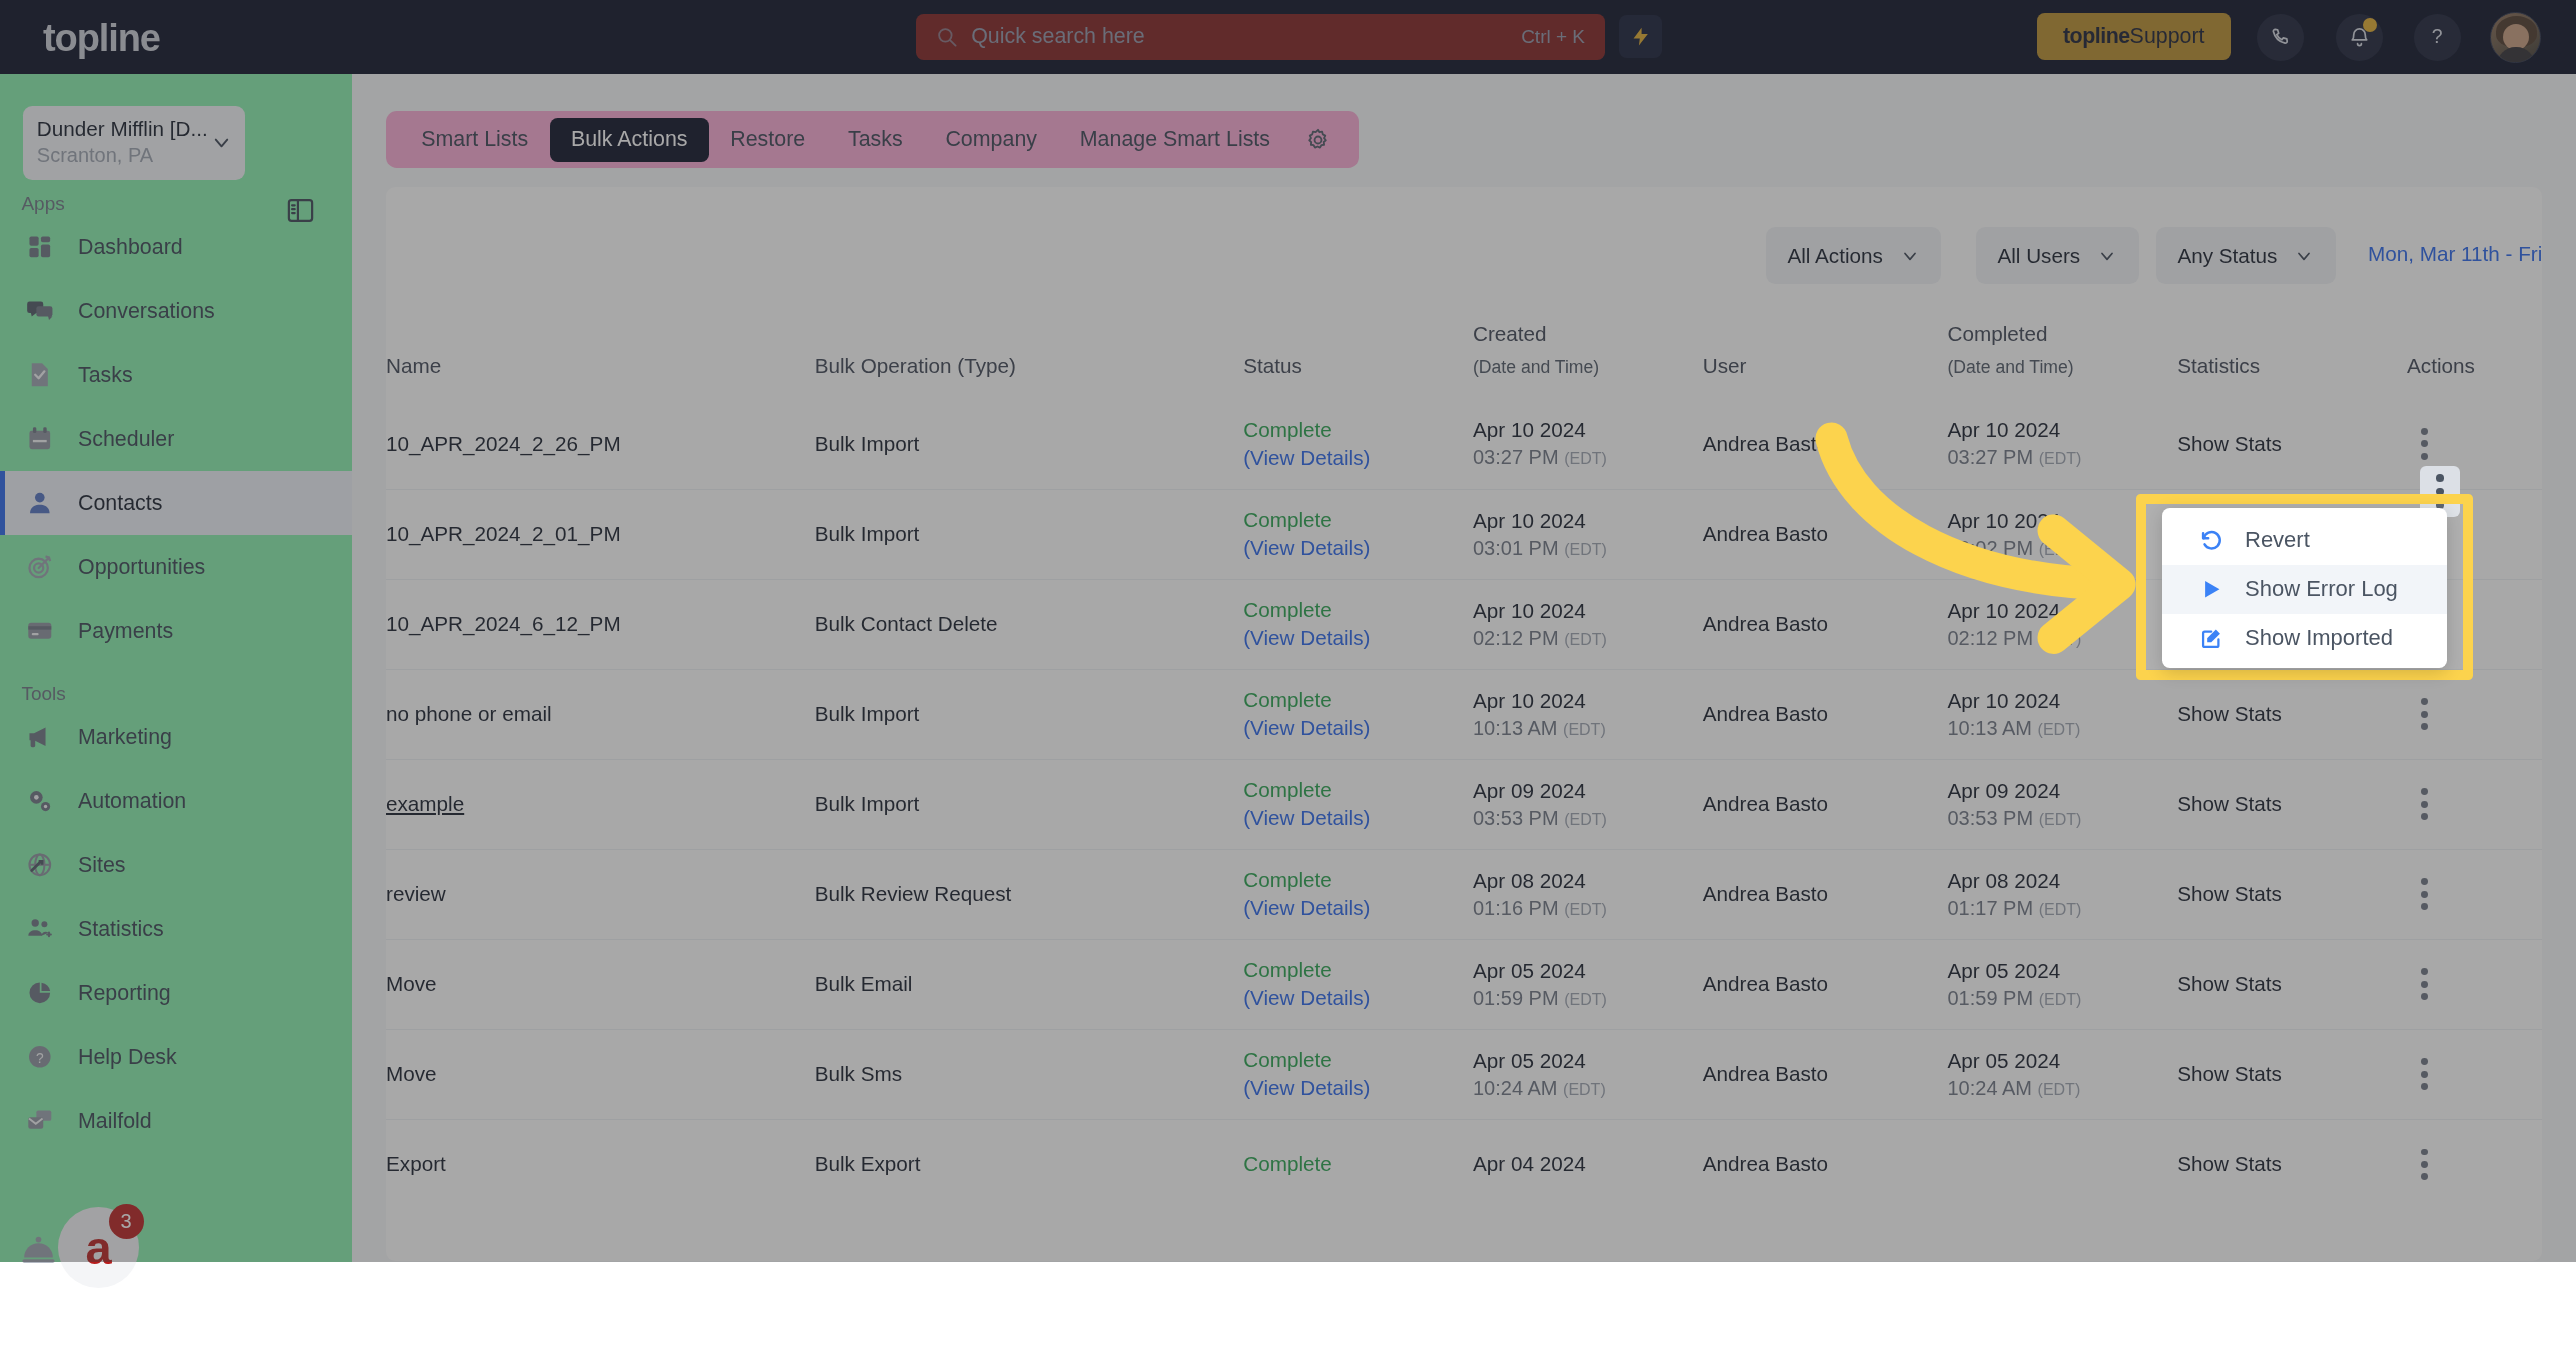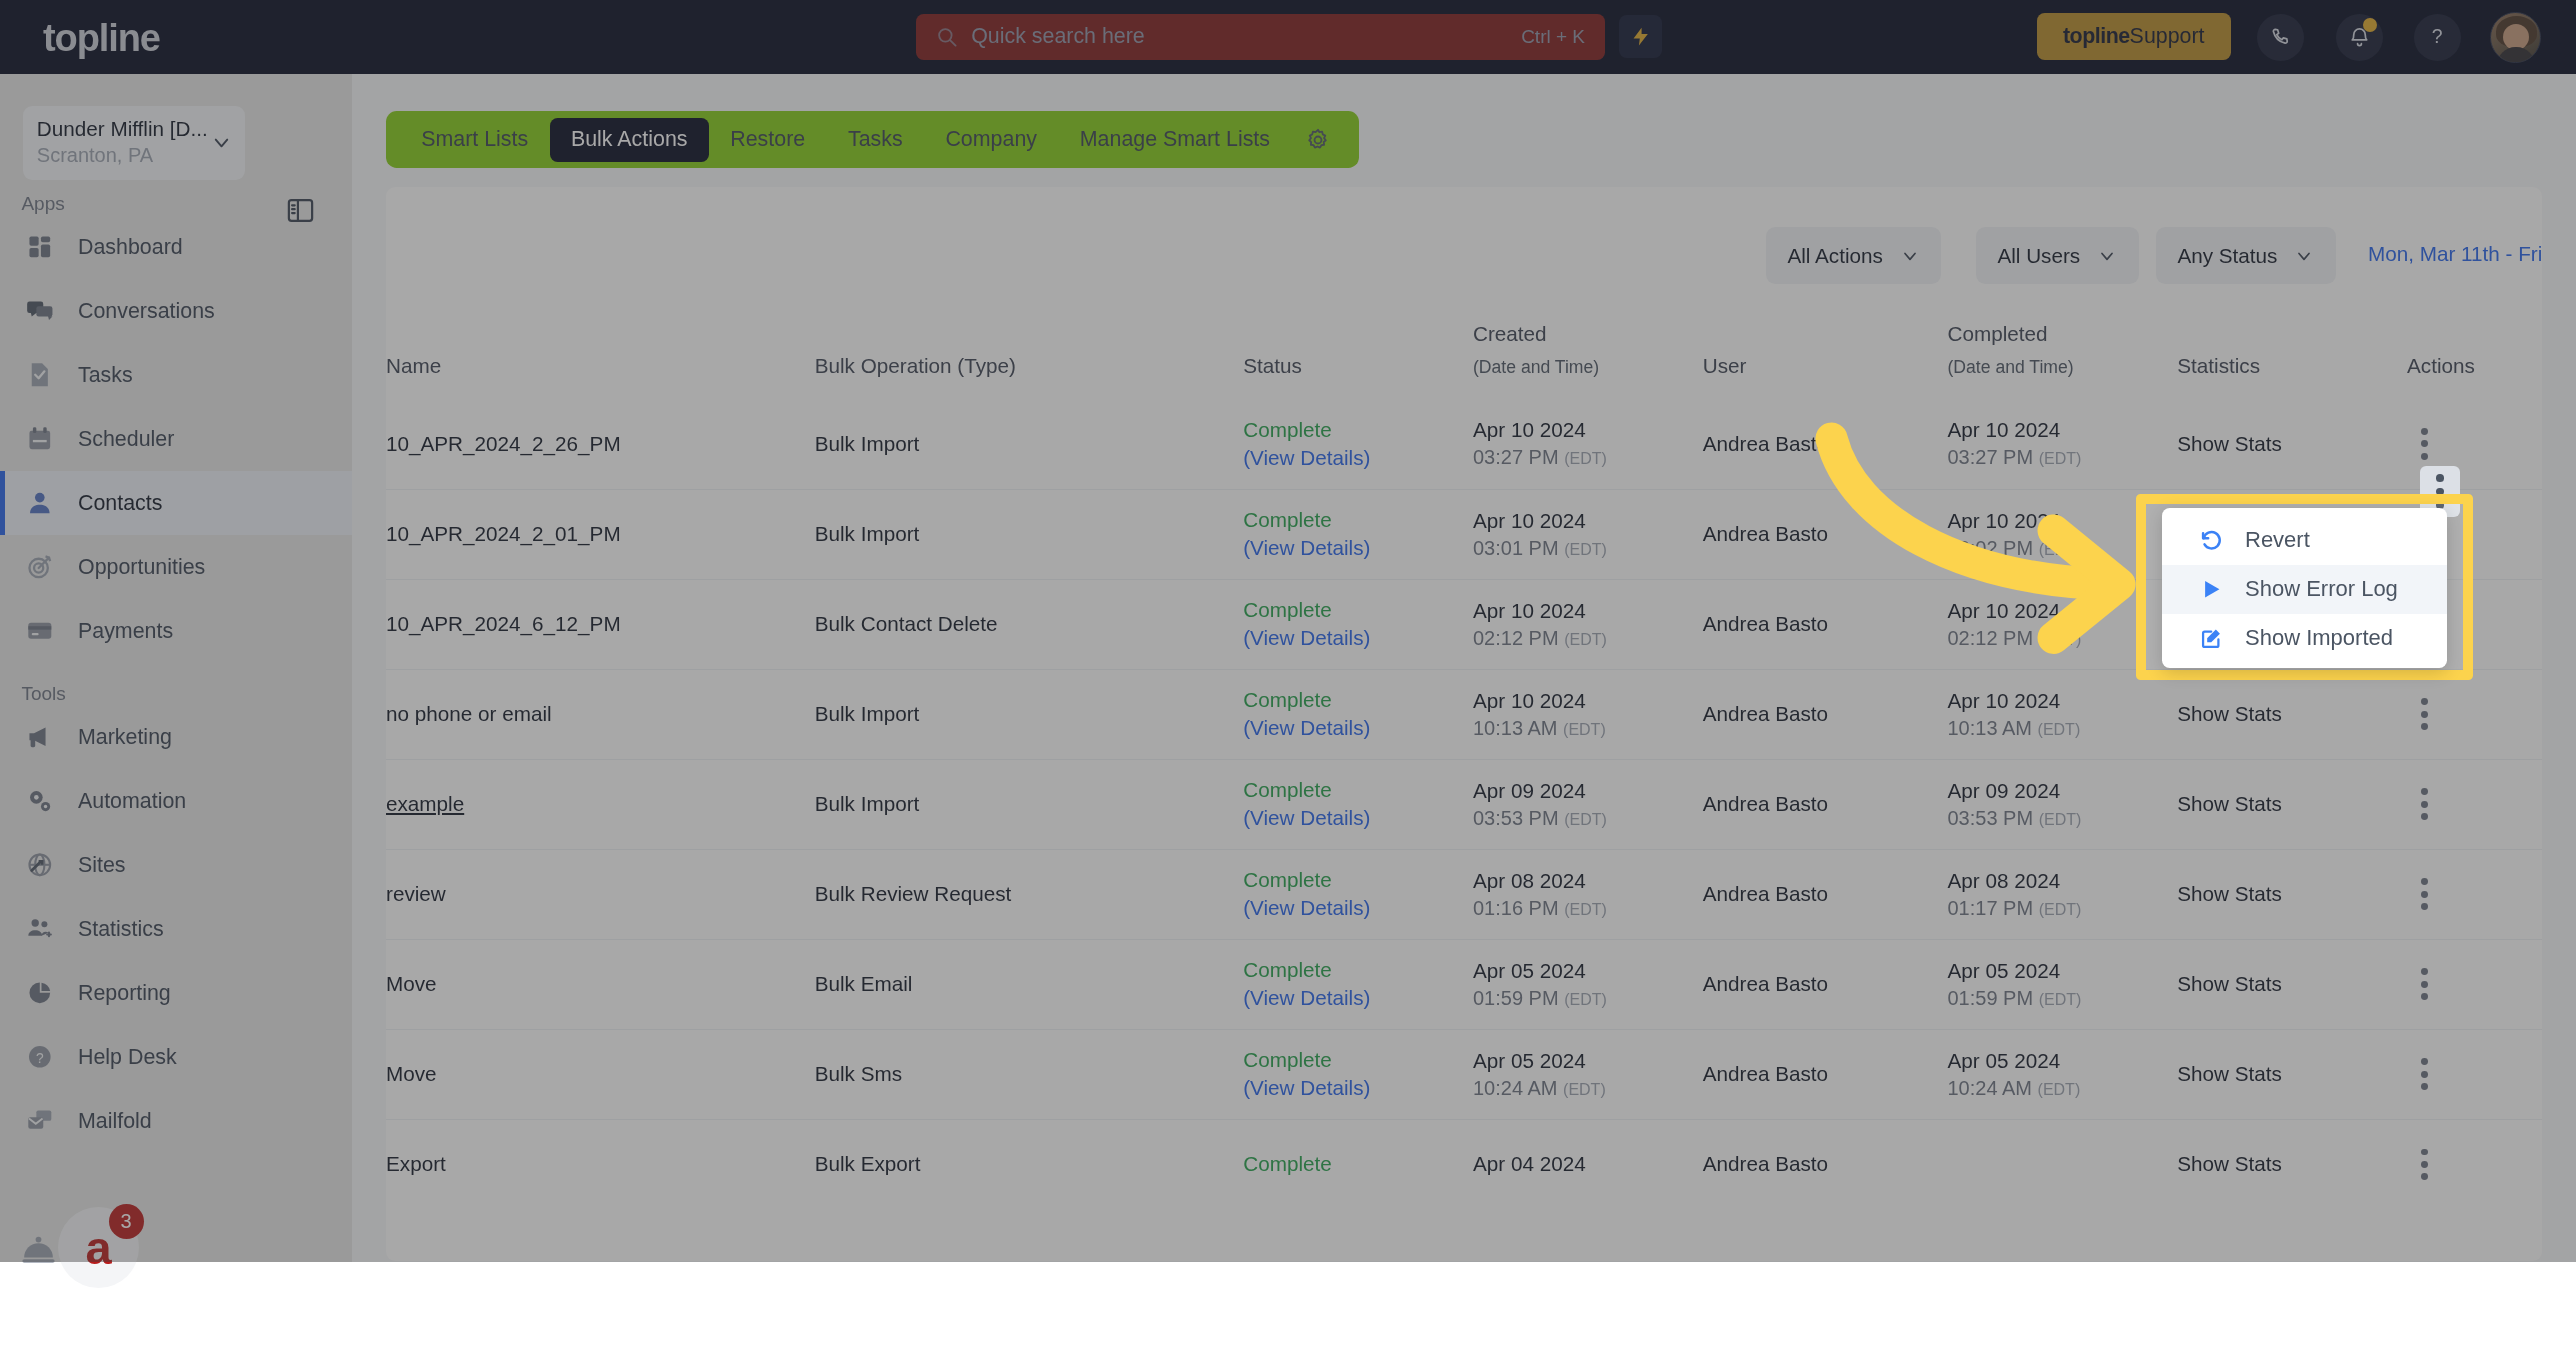--- a/index.html
+++ b/index.html
@@ -68,21 +68,21 @@
     border-radius: 50% 50% 40% 40%; background: #4a3527;
   }
   .avatar .body {
     position: absolute; left: 6.1px; top: 34px; width: 38px; height: 20px;
     border-radius: 18.4px 18.4px 0 0; background: #2c2b30;
   }
 
   
   .sidebar {
     position: absolute; left: 0; top: 74px; width: 352px; height: 1188px;
-    background: #e5e5e5; z-index: 20;
+    background: #86efac; z-index: 20;
   }
   .org-card {
     position: absolute; left: 23px; top: 32px; width: 222px; height: 74px;
     background: #F2F4F7; border-radius: 9.2px; padding: 10.7px 13.8px;
   }
   .org-name { font-size: 20.7px; color: #111827; font-weight: 400; white-space: nowrap; }
   .org-sub { font-size: 20px; color: #9aa1ae; margin-top: 3.1px; }
   .org-chev { position: absolute; right: 12.3px; top: 24.5px; }
   .panel-toggle { position: absolute; left: 285px; top: 121px; }
 
@@ -118,21 +118,21 @@
   }
   .bell-icon-sb { position: absolute; left: 17px; bottom: -7.7px; }
 
   
   .main {
     position: absolute; left: 352px; top: 74px; width: 2224px; height: 1188px;
     background: #F6F7F9;
   }
   .tabbar {
     position: absolute; left: 34px; top: 37px; height: 57px;
-    background: #84cc16; border-radius: 10.7px;
+    background: #f9a8d4; border-radius: 10.7px;
     display: flex; align-items: center; padding: 0 13.8px;
   }
   .tab {
     padding: 0 21.4px; height: 44px; display: flex; align-items: center;
     font-size: 21.4px; color: #374151; border-radius: 7.7px; white-space: nowrap;
   }
   .tab.active { background: #060B21; color: #ffffff; }
   .tab-gear { padding: 0 13.8px; display: flex; align-items: center; }
 
   .card {

